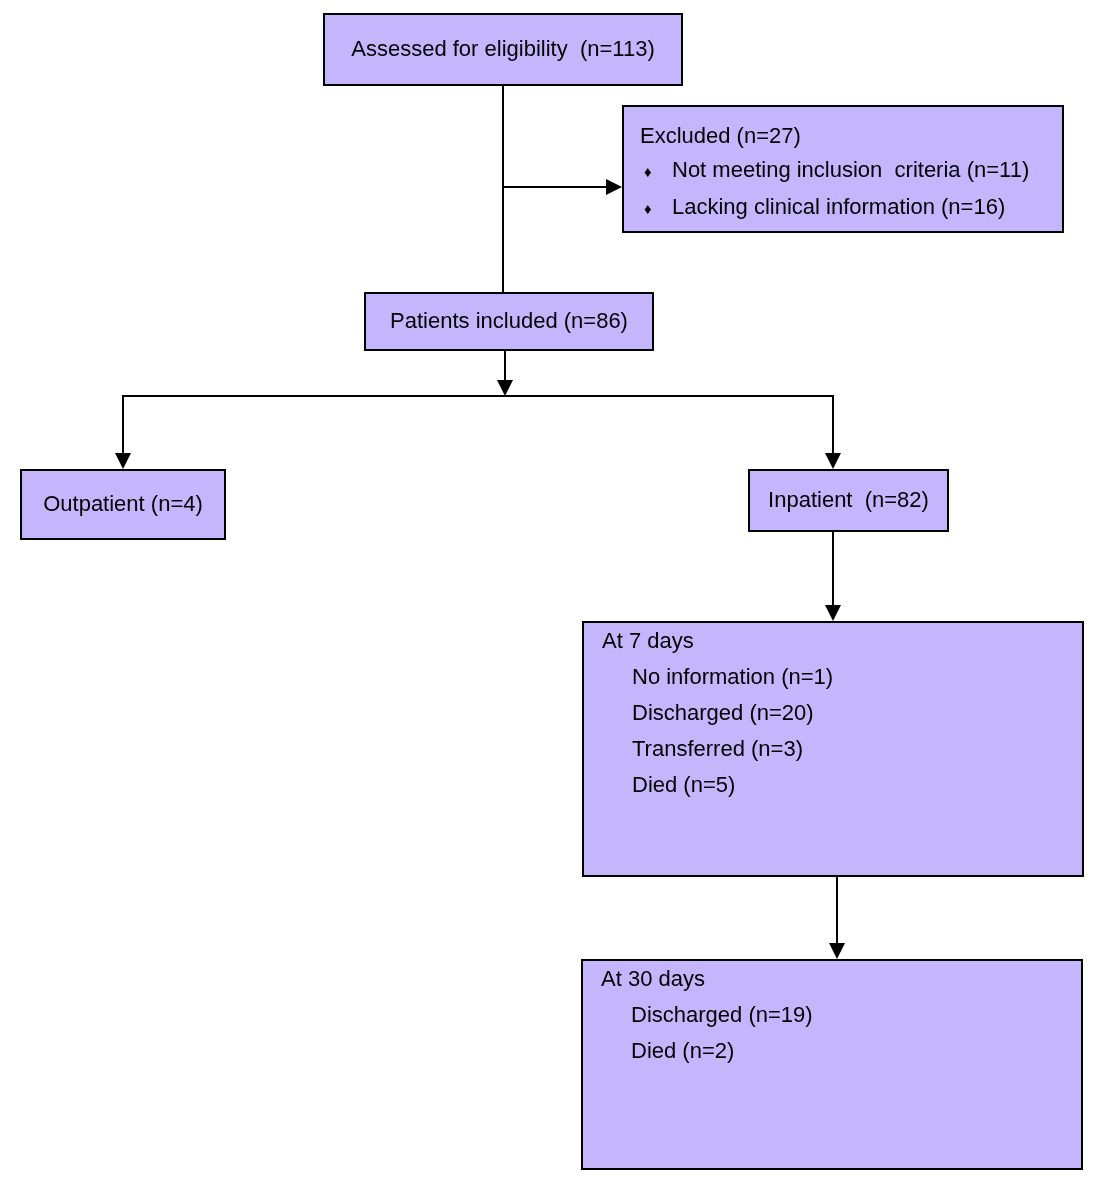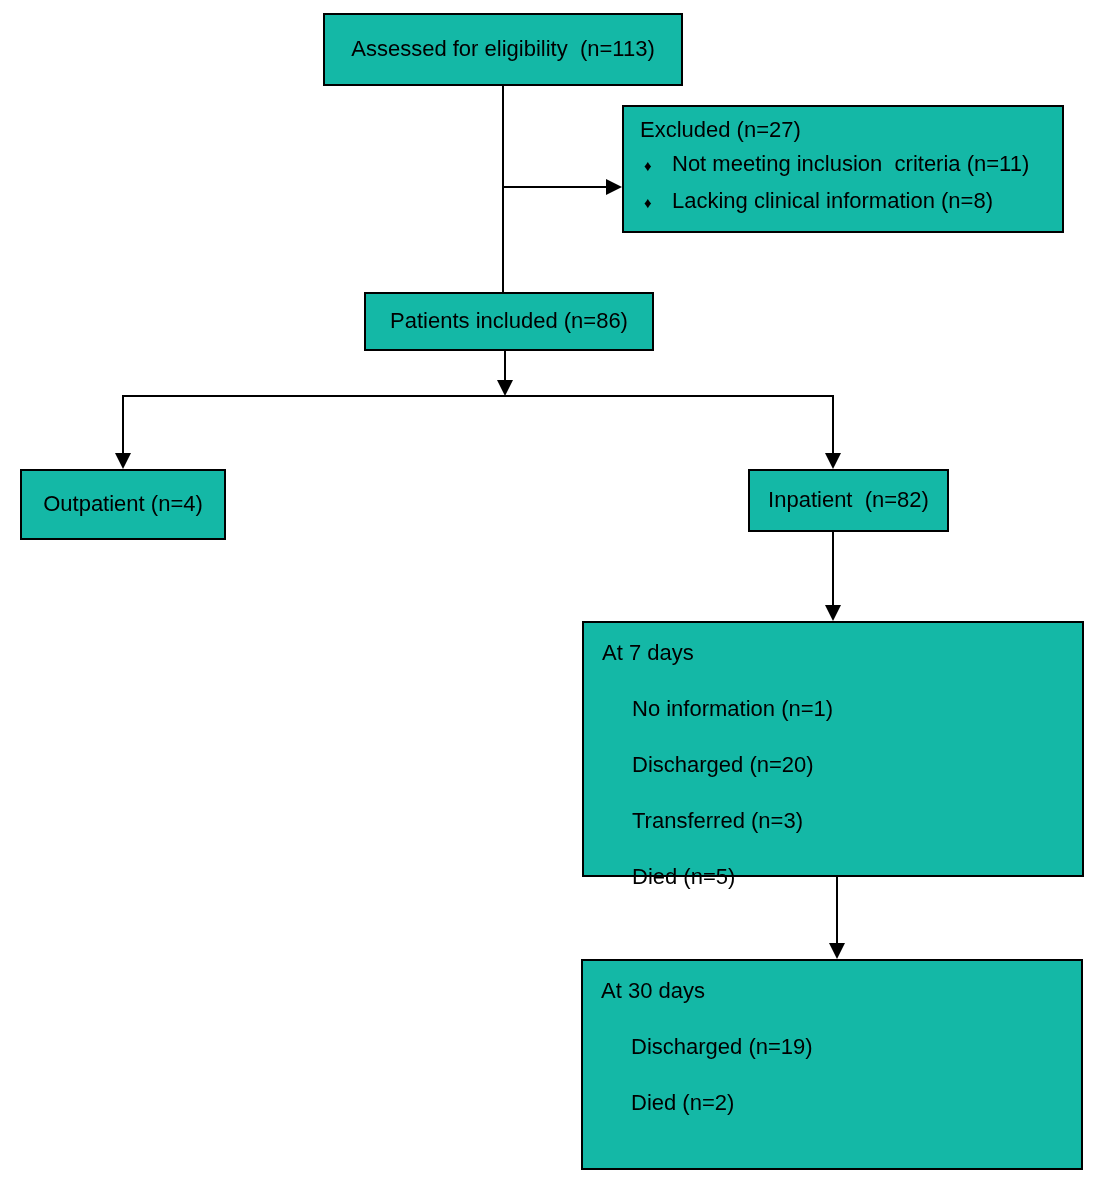--- a/index.html
+++ b/index.html
@@ -13,21 +13,21 @@
     height: 1200px;
     background: #ffffff;
     font-family: "Liberation Sans", "DejaVu Sans", sans-serif;
     color: #000000;
     font-size: 22px;
     overflow: hidden;
   }
   .box {
     position: absolute;
     border: 2px solid #000000;
-    background: #14b8a6;
+    background: #c4b5fd;
     box-sizing: border-box;
   }
   .center-box {
     display: flex;
     align-items: center;
     justify-content: center;
     text-align: center;
   }
   .box-label {
     white-space: pre-wrap;
@@ -51,47 +51,47 @@
   .arrow-right {
     position: absolute;
     width: 0;
     height: 0;
     border-top: 8px solid transparent;
     border-bottom: 8px solid transparent;
     border-left: 16px solid #000000;
   }
   
   .excluded-box {
-    padding: 7px 16px 0 16px;
+    padding: 13px 16px 0 16px;
   }
   .excluded-box .title {
     line-height: 32px;
   }
   .bullet-row {
     display: flex;
     align-items: baseline;
     line-height: 35px;
   }
   .bullet-glyph {
     flex: 0 0 28px;
     margin-left: 4px;
     font-size: 15px;
   }
   .bullet-text {
     white-space: pre-wrap;
   }
   
   .stage-box {
-    padding: 14px 18px 0 18px;
+    padding: 2px 18px 0 18px;
   }
   .stage-box .title {
     line-height: 32px;
   }
   .stage-item {
-    margin-top: 24px;
+    margin-top: 4px;
     padding-left: 30px;
     line-height: 32px;
     white-space: pre-wrap;
   }
 </style>
 </head>
 <body>
 
 <div class="canvas">
 
@@ -105,21 +105,21 @@
   <div class="arrow-right" style="left:606px; top:179px;"></div>
 
   <div class="box list-box excluded-box" style="left:622px; top:105px; width:442px; height:128px;">
     <div class="title">Excluded (n=27)</div>
     <div class="bullet-row">
       <span class="bullet-glyph">♦</span>
       <span class="bullet-text">Not meeting inclusion  criteria (n=11)</span>
     </div>
     <div class="bullet-row">
       <span class="bullet-glyph">♦</span>
-      <span class="bullet-text">Lacking clinical information (n=8)</span>
+      <span class="bullet-text">Lacking clinical information (n=16)</span>
     </div>
   </div>
 
   <div class="box center-box" style="left:364px; top:292px; width:290px; height:59px;">
     <span class="box-label">Patients included (n=86)</span>
   </div>
 
   <div class="vline" style="left:504px; top:351px; width:2px; height:30px;"></div>
   <div class="arrow-down" style="left:497px; top:380px;"></div>
 

